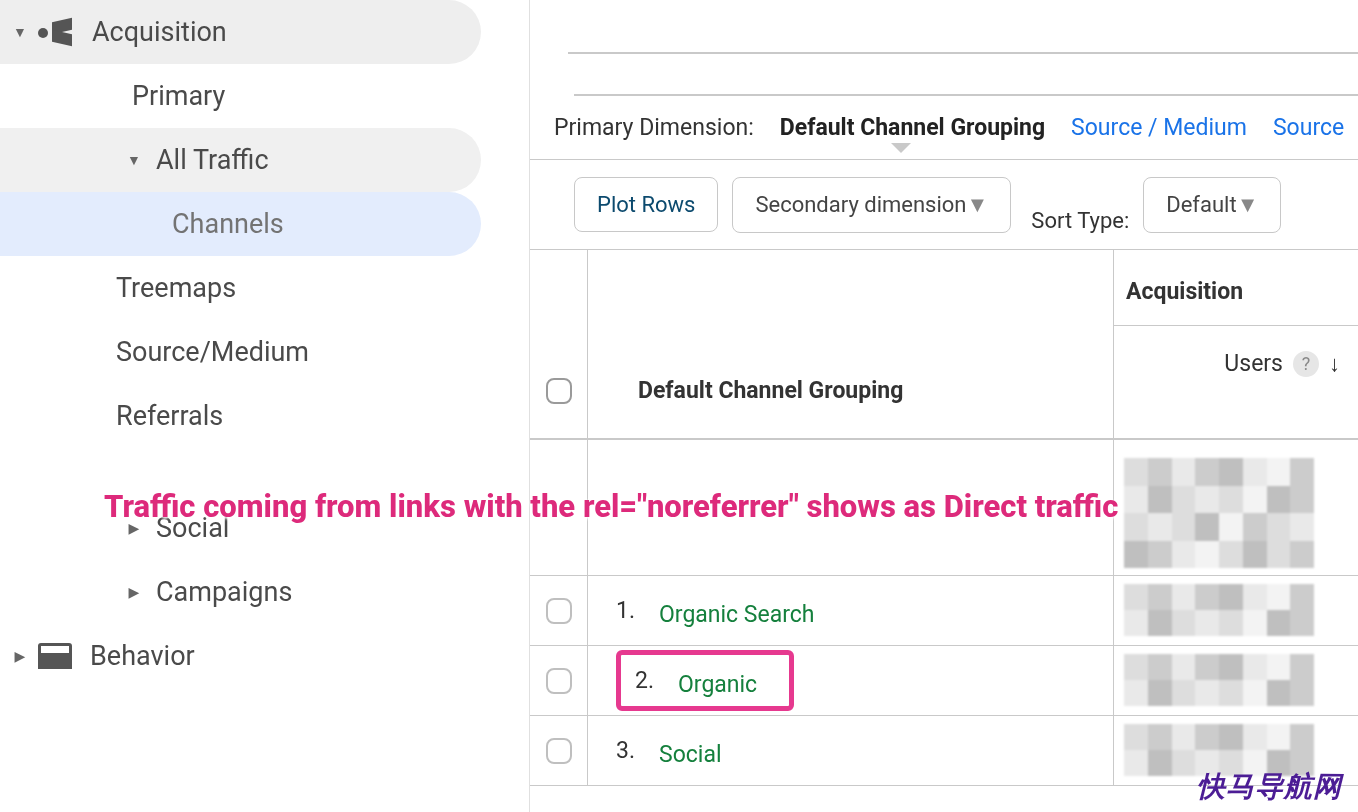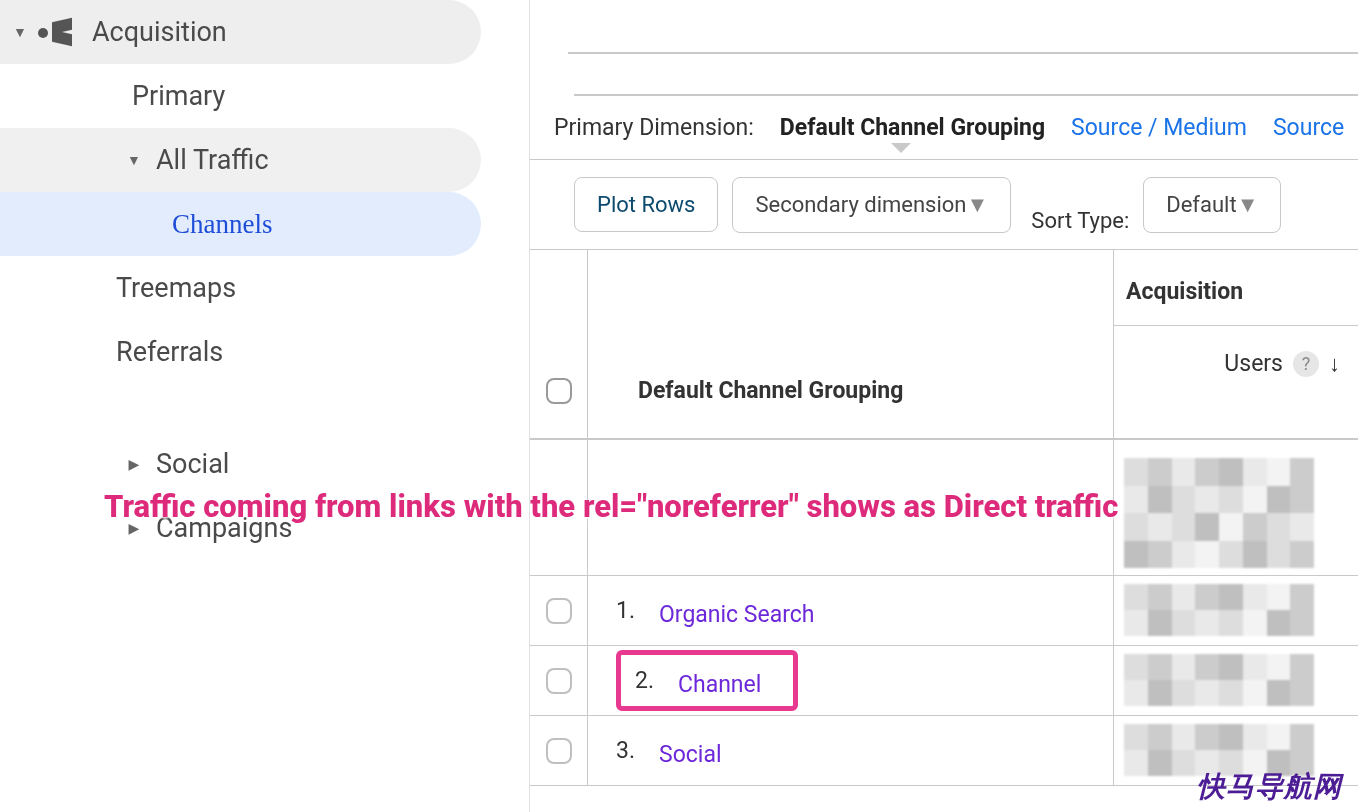--- a/index.html
+++ b/index.html
@@ -51,21 +51,21 @@
     color: #4a4a4a;
   }
   .nav-row.parent { padding-left: 6px; }
   .nav-row.parent .ic { margin-left: 4px; }
   .nav-row.top { background: #eeeeee; }
 
   .nav-row.child { padding-left: 120px; }
   .nav-row.child .tri { margin-right: 8px; }
   .nav-row.child.hi { background: #f0f0f0; }
   .nav-row.active { background: #e3ecfd; padding-left: 172px; }
-  .nav-row.active .lbl { color: #1d4ed8; font-family: Liberation Serif, serif; }
+  .nav-row.active .lbl { color: #737373; }
   .nav-row.sub { padding-left: 116px; }
 
   
   .tri::before { content: "▶"; display:inline-block; font-size:14px; color:#666; }
   .tri.down::before { content: "▼"; }
   .ic.acq {
     background: none;
     position: relative;
     width: 36px; height: 24px;
   }
@@ -127,21 +127,21 @@
   .summary-row { display:flex; border-bottom:1px solid #c9c9c9; }
   .summary-row .c1 { width:58px; border-right:1px solid #c9c9c9; }
   .summary-row .c2 { flex:1; border-right:1px solid #c9c9c9; }
   .summary-row .c3 { width:244px; padding:18px 10px; }
 
   .trow { display:flex; border-bottom:1px solid #c9c9c9; height:70px; align-items:center;}
   .trow .c1 { width:58px; border-right:1px solid #c9c9c9; height:100%; display:flex; align-items:center; justify-content:center;}
   .trow .c2 { flex:1; border-right:1px solid #c9c9c9; height:100%; display:flex; align-items:center; padding-left:28px; gap:24px; font-size:23px;}
   .trow .c3 { width:244px; height:100%; padding:8px 10px; }
   .trow .num { color:#333; }
-  .trow .link { color:#6d28d9; cursor:pointer;margin-top:8px; }
+  .trow .link { color:#15803d; cursor:pointer;margin-top:8px; }
   .trow.hl .cell-box { display:inline-flex; align-items:center; gap:24px; border:5px solid #e6398f; border-radius:6px; padding:8px 32px 8px 14px; }
 
   .chk { width:26px; height:26px; border:2px solid #bfbfbf; border-radius:8px; background:#fff; }
   .thead .chk { border-color:#9a9a9a; }
 
   
   .px { display:grid; grid-template-columns: repeat(8, 1fr); gap:0; width:190px; height:48px; filter: blur(1px);}
   .px span { background:#ddd; }
   .px span:nth-child(2n){ background:#ccc;}
   .px span:nth-child(3n){ background:#e9e9e9;}
@@ -189,37 +189,45 @@
     <span class="lbl">All Traffic</span>
   </div>
 
   <div class="nav-row active">
     <span class="lbl">Channels</span>
   </div>
   <div class="nav-row sub">
     <span class="lbl">Treemaps</span>
   </div>
   <div class="nav-row sub">
+    <span class="lbl">Source/Medium</span>
+  </div>
+  <div class="nav-row sub">
     <span class="lbl">Referrals</span>
   </div>
 
   <div class="nav-row child" style="visibility:hidden;height:48px">
     <span class="tri"></span>
     <span class="lbl"></span>
   </div>
 
   <div class="nav-row child">
     <span class="tri"></span>
     <span class="lbl">Social</span>
   </div>
   <div class="nav-row child">
     <span class="tri"></span>
     <span class="lbl">Campaigns</span>
   </div>
 
+  <div class="nav-row parent">
+    <span class="tri"></span>
+    <span class="ic behavior"></span>
+    <span class="lbl">Behavior</span>
+  </div>
 </div>
 
 <div class="main">
   <div style="height:52px"></div>
   <div class="hr"></div>
   <div style="height:40px"></div>
   <div class="hr" style="margin-left:44px"></div>
 
   <div class="dim-row">
     <span class="dim-label">Primary Dimension:</span>
@@ -330,21 +338,21 @@
     </div>
   </div>
 
   <div class="trow hl">
     <div class="c1">
         <div class="chk"></div>
       </div>
     <div class="c2">
       <span class="cell-box">
         <span class="num">2.</span>
-        <span class="link">Channel</span>
+        <span class="link">Organic</span>
       </span>
     </div>
     <div class="c3">
       <div class="px row">
         <span></span>
           <span></span>
           <span></span>
           <span></span>
           <span></span>
           <span></span>

